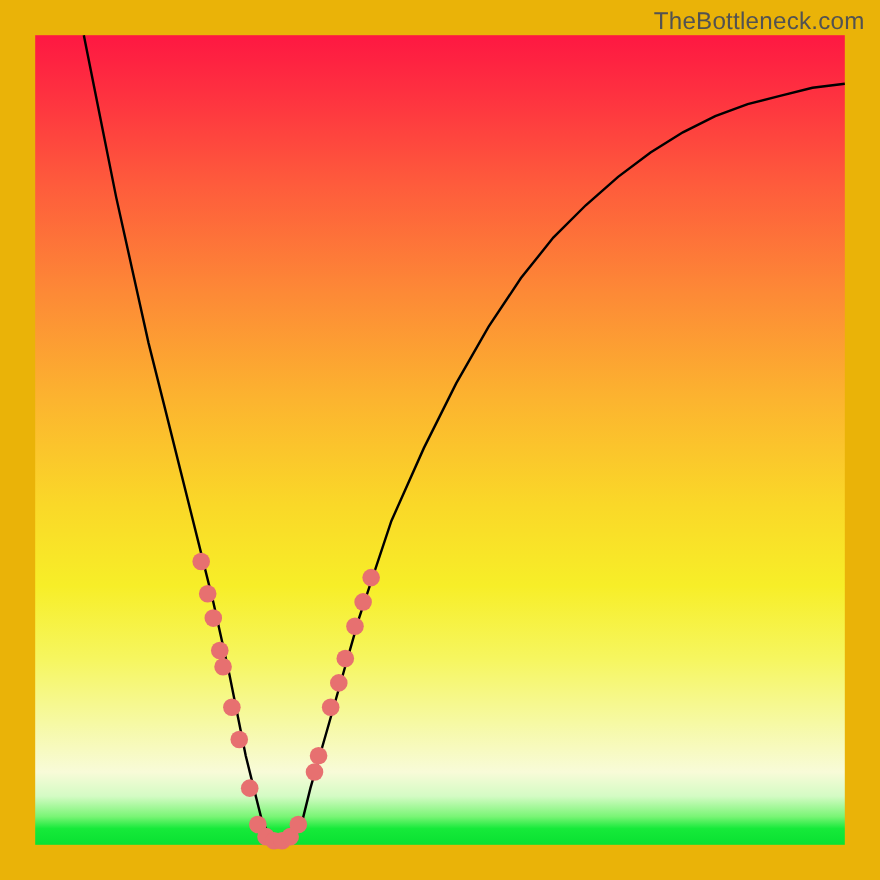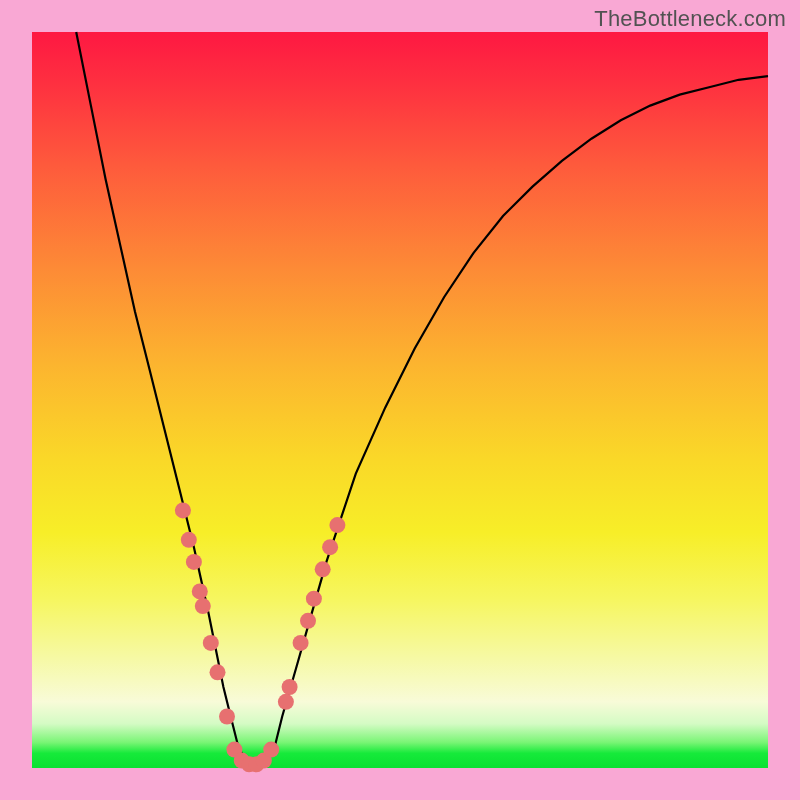--- a/index.html
+++ b/index.html
@@ -10,21 +10,21 @@
     overflow: hidden;
     background: #000;
     font-family: Arial, Helvetica, sans-serif;
   }
   .frame {
     position: absolute;
     left: 0;
     top: 0;
     width: 800px;
     height: 800px;
-    background: #f9a8d4;
+    background: #eab308;
   }
   .plot {
     position: absolute;
     left: 32px;
     top: 32px;
     width: 736px;
     height: 736px;
     
     background: linear-gradient(
       to bottom,

